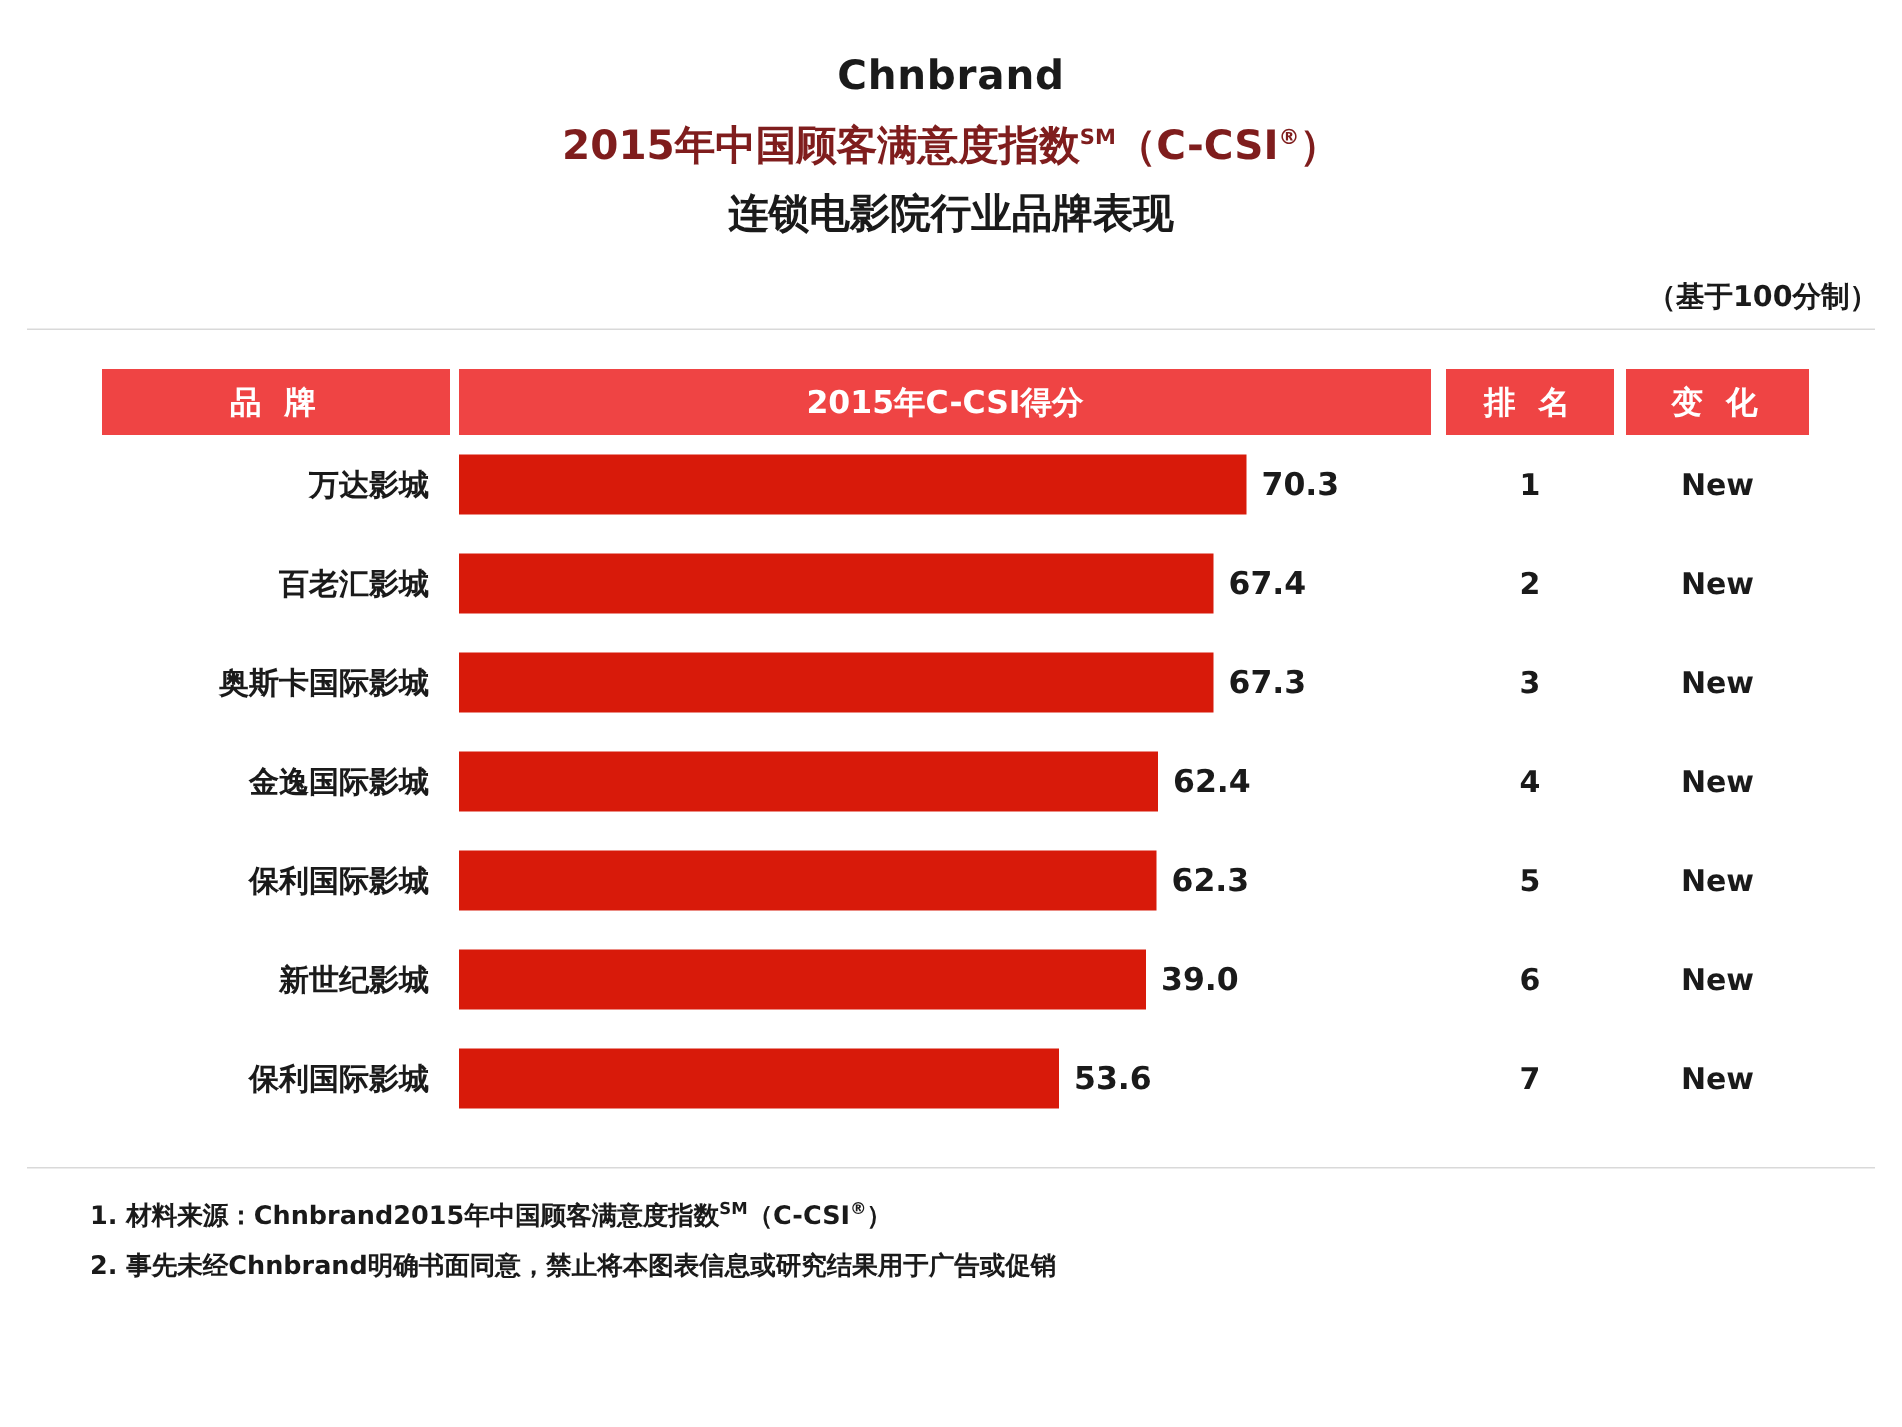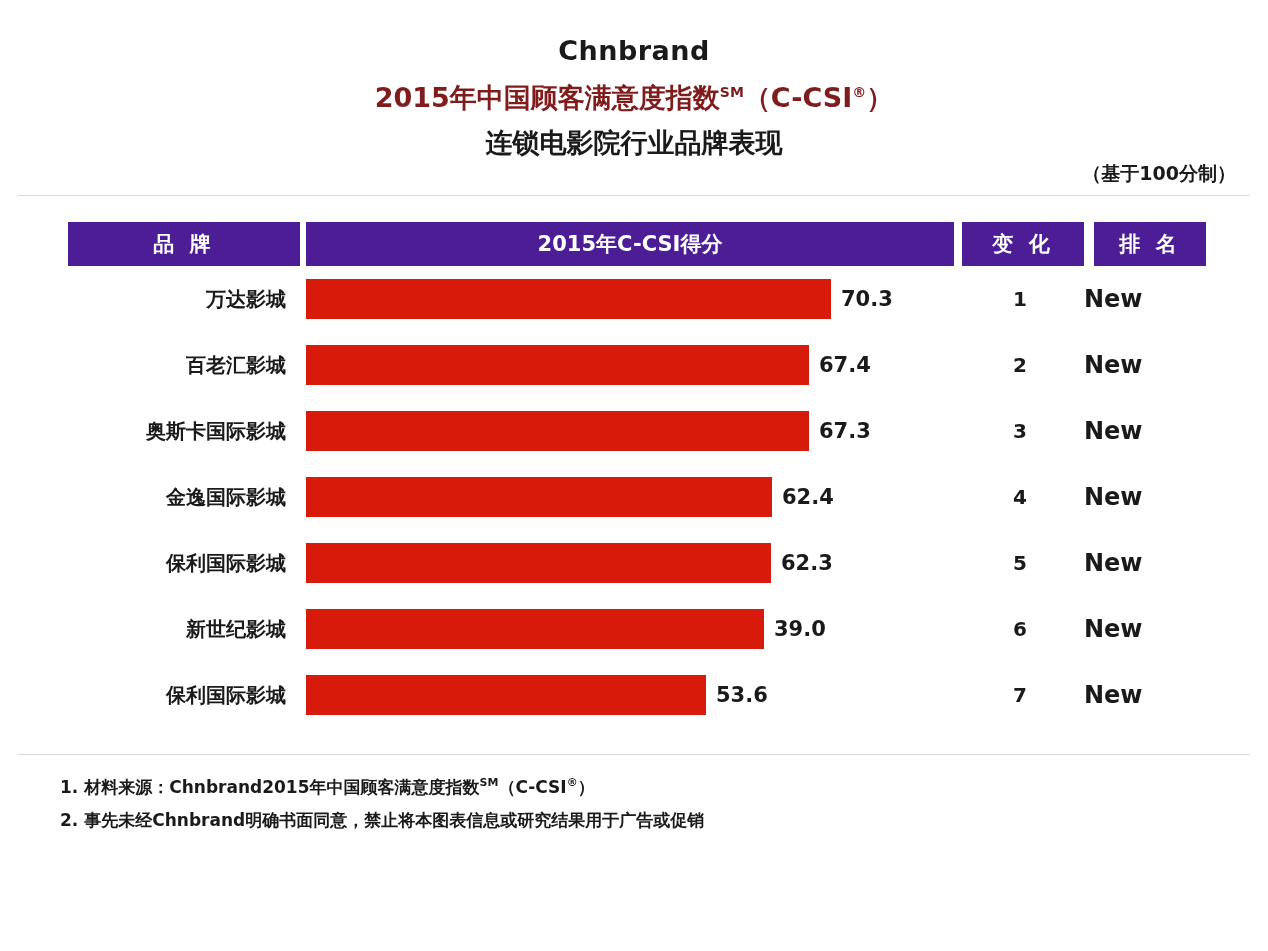--- a/index.html
+++ b/index.html
@@ -50,40 +50,40 @@
     font-weight: bold;
     color: #1a1a1a;
     margin-top: 13px;
     line-height: 1.2;
   }
   .basis {
     text-align: right;
     font-size: 19px;
     font-weight: bold;
     color: #1a1a1a;
-    margin-top: 2px;
-    padding-right: 32px;
+    margin-top: 26px;
+    padding-right: 16px;
   }
   .rule {
     border-top: 1px solid #d9d9d9;
     margin: 8px 18px 0 18px;
   }
 
   
   .table {
     margin: 26px 0 0 0;
     padding: 0 62px 0 68px;
   }
   .thead {
     display: flex;
     align-items: stretch;
     height: 44px;
   }
   .th {
-    background: #4c1d95;
+    background: #ef4444;
     color: #ffffff;
     font-size: 21px;
     font-weight: bold;
     display: flex;
     align-items: center;
     justify-content: center;
     letter-spacing: 4px;
   }
   .th.score { letter-spacing: 0px; }
   .col-brand { width: 232px; }
@@ -128,22 +128,22 @@
   .cell-rank {
     width: 112px;
     margin-left: 10px;
     text-align: center;
     font-size: 20px;
     font-weight: bold;
   }
   .cell-change {
     width: 122px;
     margin-left: 8px;
-    text-align: left;
-    font-size: 24px;
+    text-align: center;
+    font-size: 20px;
     font-weight: bold;
   }
 
   
   .footer-rule {
     border-top: 1px solid #d9d9d9;
     margin: 26px 18px 0 18px;
   }
   .footer {
     padding: 16px 0 0 60px;
@@ -170,22 +170,22 @@
     <div class="title-line2">连锁电影院行业品牌表现</div>
   </div>
 
   <div class="basis">（基于100分制）</div>
   <div class="rule"></div>
 
   <div class="table">
     <div class="thead">
       <div class="th col-brand">品 牌</div>
       <div class="th score col-score">2015年C-CSI得分</div>
+      <div class="th col-rank">排 名</div>
       <div class="th col-change">变 化</div>
-      <div class="th col-rank">排 名</div>
     </div>
 
     <div id="rows-container">
         <div class="row">
           <div class="cell-brand">万达影城</div>
           <div class="cell-bar">
             <div class="bar" style="width: 525px; background: rgb(216, 26, 10);"></div>
             <div class="bar-value">70.3</div>
           </div>
           <div class="cell-rank">1</div>

